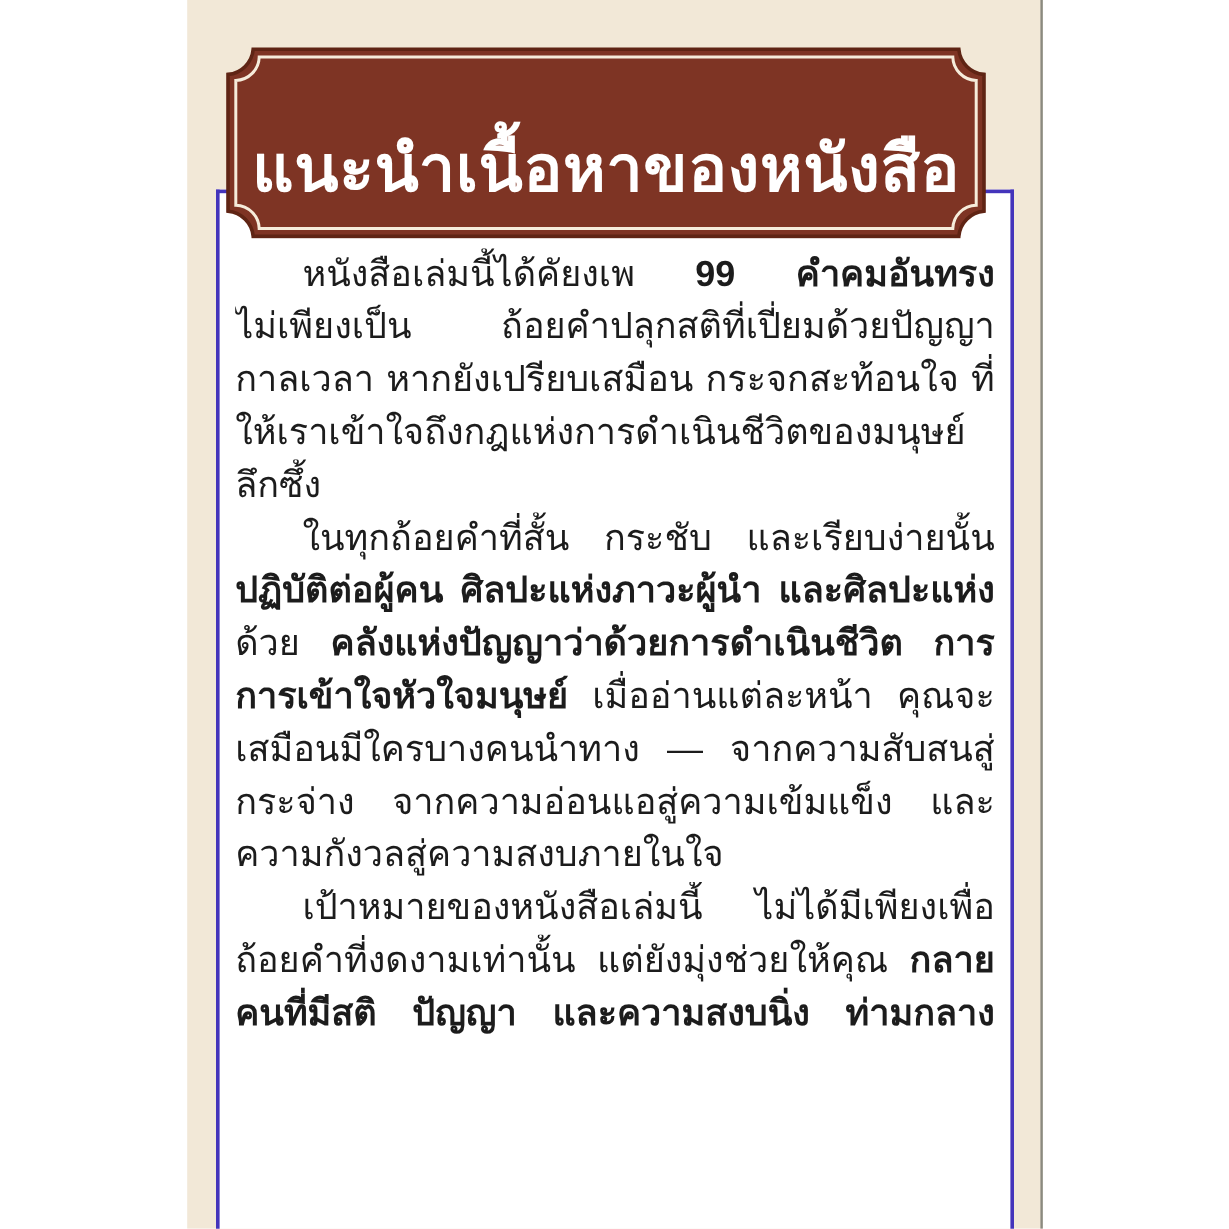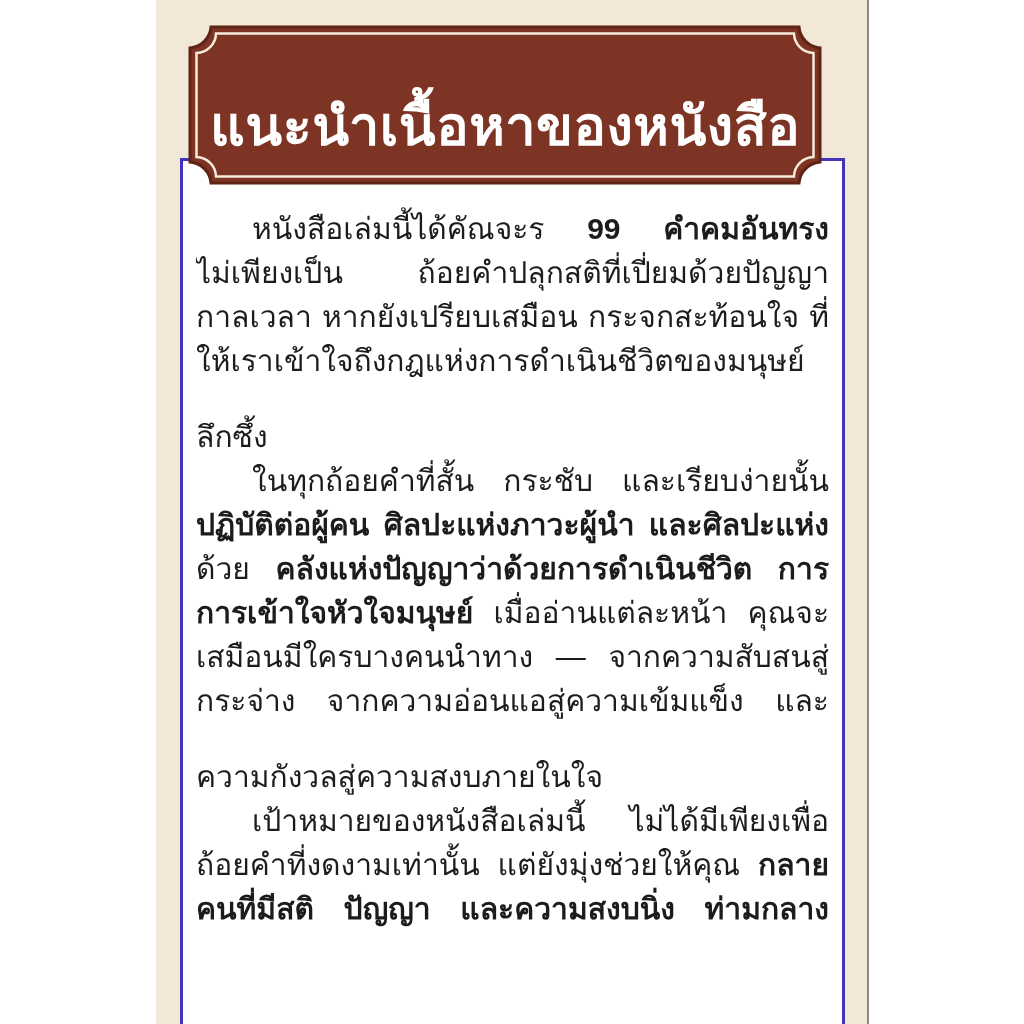--- a/index.html
+++ b/index.html
@@ -55,27 +55,27 @@
   .line {
     font-size: 30px;
     line-height: 44px;
     height: 44px;
     overflow: hidden;
     color: #1c1c1c;
     text-align: justify;
     text-align-last: justify;
   }
   .line.indent { text-indent: 56px; }
-  .line.last   { text-align-last: left; margin-top: 32px; }
+  .line.last   { text-align-last: left; }
   .line b      { font-weight: bold; }
   
   .banner {
     position: absolute;
     left: 32px;
-    top: 25px;
+    top: 39px;
     width: 634px;
     height: 188px;
   }
   .banner svg {
     position: absolute;
     inset: 0;
     width: 634px;
     height: 160px;
     display: block;
   }
@@ -95,21 +95,21 @@
   }
 </style>
 </head>
 <body>
 
 <div class="canvas">
   <div class="page">
 
     <div class="panel">
       <div class="text-area">
-          <div class="line indent"><span>หนังสือเล่มนี้ได้คัณจะร </span><b>99 คำคมอันทรงคุณค่า –</b></div>
+          <div class="line indent"><span>หนังสือเล่มนี้ได้คัยงเพ </span><b>99 คำคมอันทรงคุณค่า –</b></div>
           <div class="line"><span>ไม่เพียงเป็น ถ้อยคำปลุกสติที่เปี่ยมด้วยปัญญาเหนือ</span></div>
           <div class="line"><span>กาลเวลา หากยังเปรียบเสมือน กระจกสะท้อนใจ ที่ช่วย</span></div>
           <div class="line"><span>ให้เราเข้าใจถึงกฎแห่งการดำเนินชีวิตของมนุษย์อย่าง</span></div>
           <div class="line last"><span>ลึกซึ้ง</span></div>
           <div class="line indent"><span>ในทุกถ้อยคำที่สั้น กระชับ และเรียบง่ายนั้น แฝงไว้</span></div>
           <div class="line"><b>ปฏิบัติต่อผู้คน ศิลปะแห่งภาวะผู้นำ และศิลปะแห่ง</b></div>
           <div class="line"><span>ด้วย </span><b>คลังแห่งปัญญาว่าด้วยการดำเนินชีวิต การ</b></div>
           <div class="line"><b>การเข้าใจหัวใจมนุษย์</b><span> เมื่ออ่านแต่ละหน้า คุณจะรู้สึก</span></div>
           <div class="line"><span>เสมือนมีใครบางคนนำทาง — จากความสับสนสู่ความ</span></div>
           <div class="line"><span>กระจ่าง จากความอ่อนแอสู่ความเข้มแข็ง และจาก</span></div>

